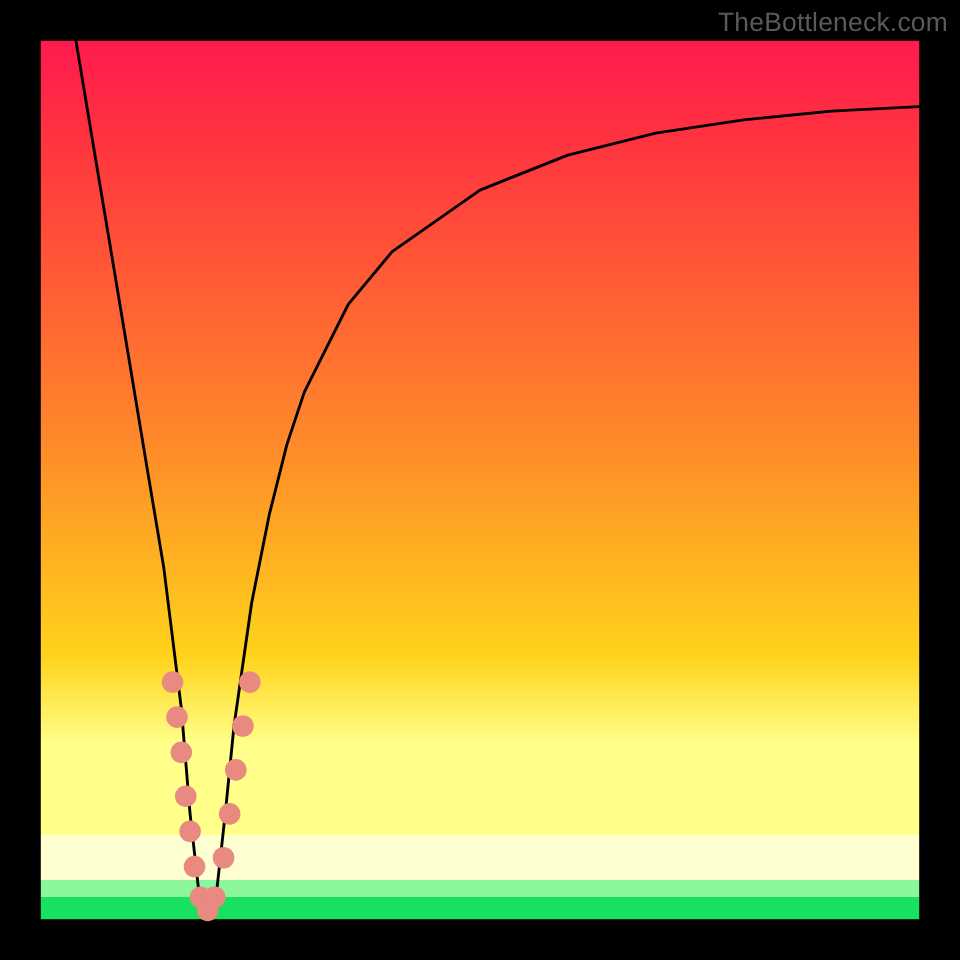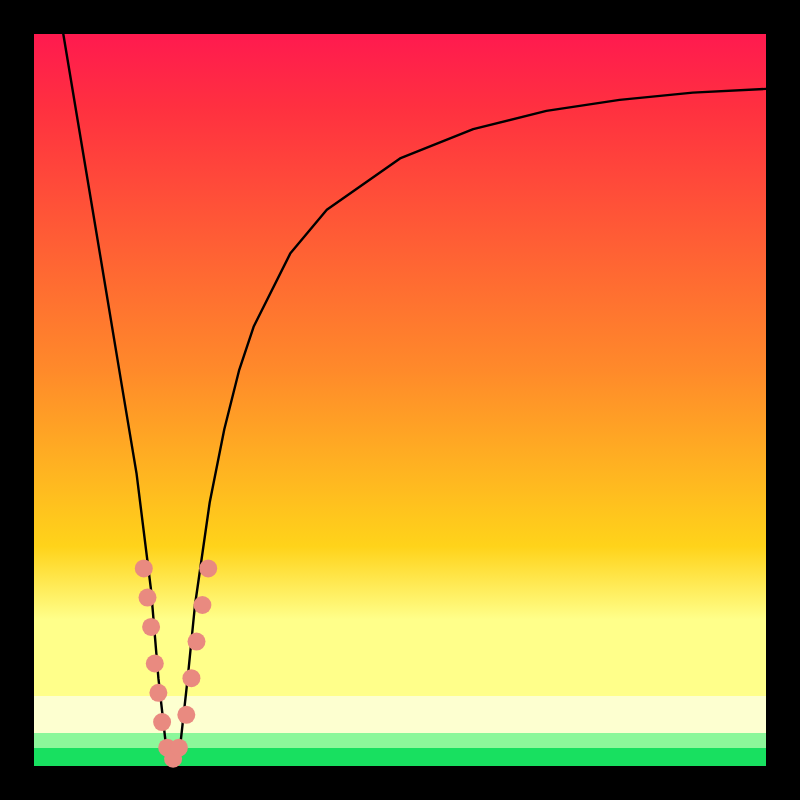--- a/index.html
+++ b/index.html
@@ -58,20 +58,21 @@
     top: 0;
     width: 732px;
     height: 732px;
     overflow: visible;
   }
 </style>
 </head>
 <body>
 
 <div class="frame">
+  <div class="watermark">TheBottleneck.com</div>
 
   <div class="plot" id="plot" style="--c-top: #ff1a4f; --c-red: #ff3040; --c-orange: #ff8a2a; --c-yellow: #ffd31a; --c-paleyellow: #ffff8a; --c-cream: #fdffd0; --c-lightgreen: #8cf79a; --c-green: #18e060;">
     <svg class="curve" id="svg" viewBox="0 0 732 732" preserveAspectRatio="none">
       <path id="curve-path" fill="none" stroke-width="2.4" stroke-linecap="round" stroke-linejoin="round" d="M29.3 0.0 L43.9 87.8 L58.6 175.7 L73.2 263.5 L87.8 351.4 L102.5 439.2 L117.1 556.3 L124.4 644.2 L131.8 710.0 L139.1 732.0 L146.4 710.0 L153.7 644.2 L161.0 571.0 L175.7 468.5 L190.3 395.3 L205.0 336.7 L219.6 292.8 L256.2 219.6 L292.8 175.7 L366.0 124.4 L439.2 95.2 L512.4 76.9 L585.6 65.9 L658.8 58.6 L732.0 54.9 " stroke="#000000"></path>
       <g id="markers">
           <circle cx="109.8" cy="534.4" r="9" fill="#e98a80" stroke="#9b4a42" stroke-width="0"></circle>
           <circle cx="113.5" cy="563.6" r="9" fill="#e98a80" stroke="#9b4a42" stroke-width="0"></circle>
           <circle cx="117.1" cy="592.9" r="9" fill="#e98a80" stroke="#9b4a42" stroke-width="0"></circle>
           <circle cx="120.8" cy="629.5" r="9" fill="#e98a80" stroke="#9b4a42" stroke-width="0"></circle>
           <circle cx="124.4" cy="658.8" r="9" fill="#e98a80" stroke="#9b4a42" stroke-width="0"></circle>

